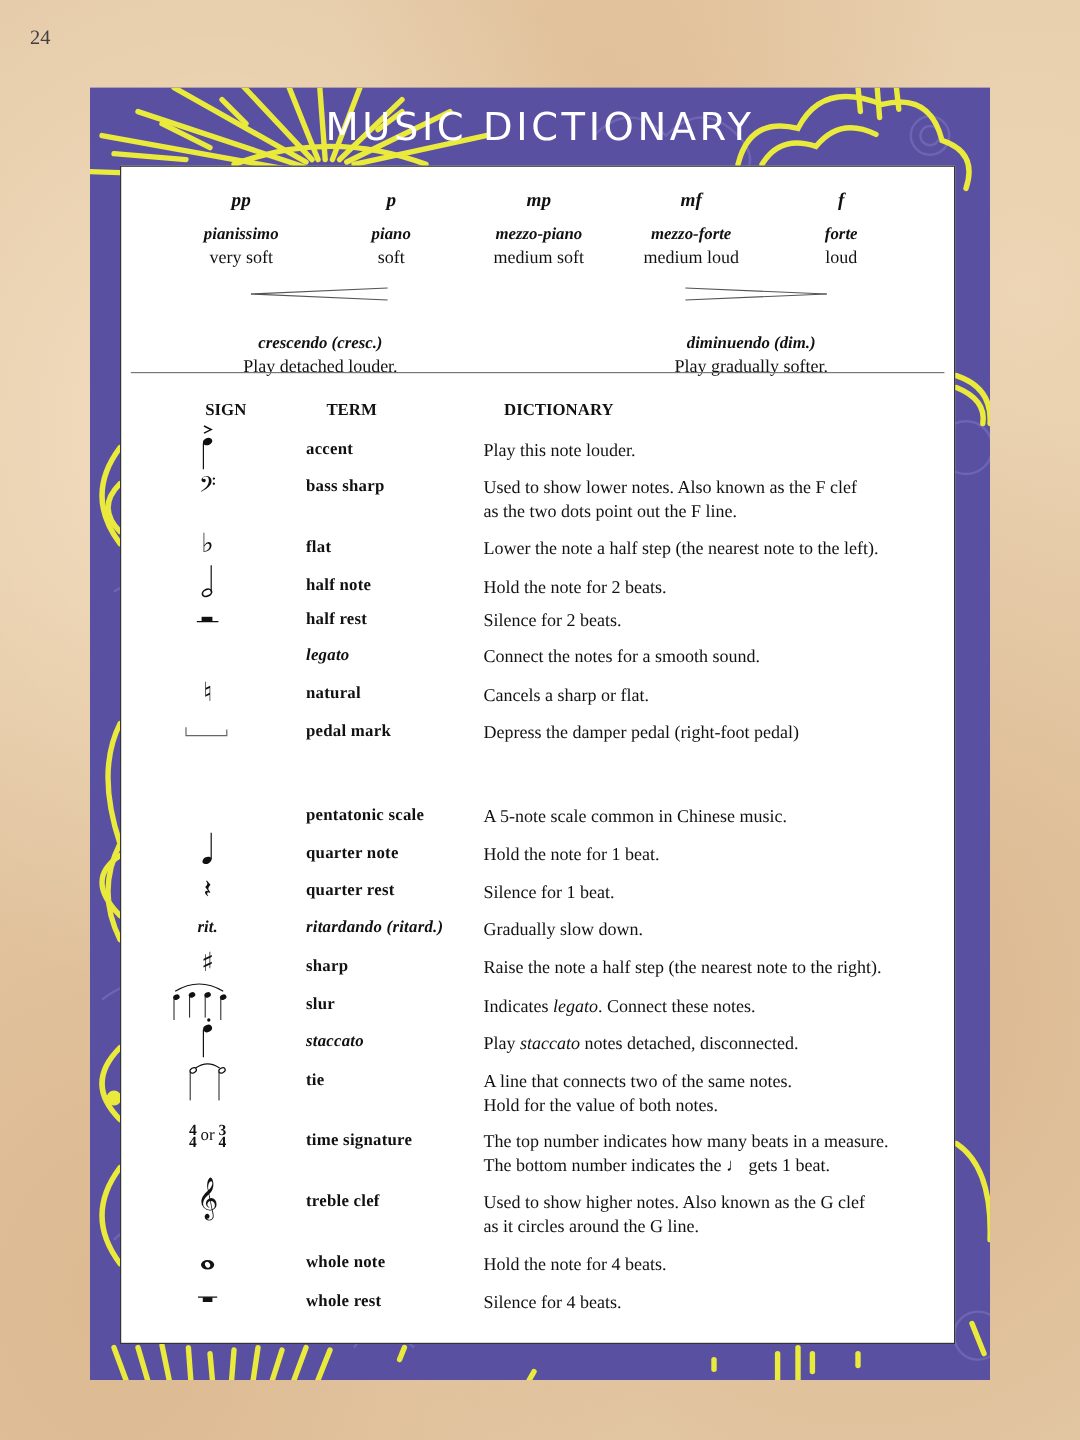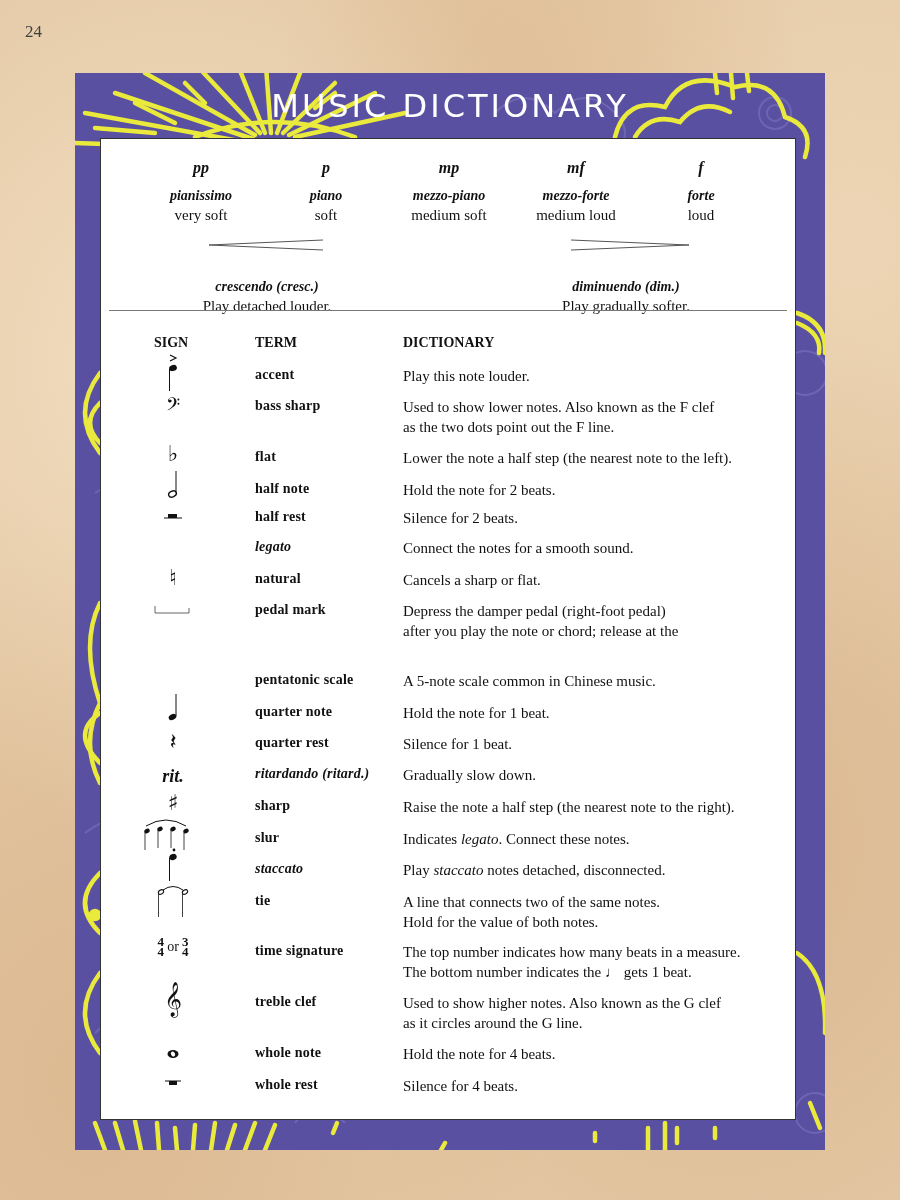--- a/index.html
+++ b/index.html
@@ -42,21 +42,21 @@
     .dyn-meaning { font-size: 15px; margin-top: 3px; }
     .hairpin { position: absolute; top: 100px; }
     .hairpin-block { position: absolute; top: 114px; text-align: center; width: 200px; transform: translateX(-50%); margin-top: 26px; }
     .hairpin-term { font-style: italic; font-weight: bold; font-size: 14px; }
     .hairpin-desc { font-size: 15px; margin-top: 3px; }
     .divider {
       position: absolute; left: 8px; right: 8px; top: 171px; height: 1px; background: #777;
     }
     .table { position: absolute; left: 0; top: 196px; width: 100%; }
     .thead { position: absolute; top: 0; left: 0; width: 100%; font-weight: bold; font-size: 14px; }
-    .th { position: absolute; top: 0; }
+    .th { position: absolute; top: 0; margin-left: 17px; }
     .row { position: absolute; left: 0; width: 100%; }
     .sign { position: absolute; left: 42px; width: 60px; text-align: center; }
     .term { position: absolute; left: 154px; font-weight: bold; font-size: 14px; letter-spacing: 0.2px; }
     .term.italic { font-style: italic; }
     .def { position: absolute; left: 302px; font-size: 15px; line-height: 19.5px; width: 380px; }
     .def em { font-style: italic; }
     .sym { font-family: "DejaVu Serif", serif; font-size: 22px; line-height: 1; }
   </style>
 </head>
 <body>
@@ -250,21 +250,20 @@
       <div class="def"><span>Cancels a sharp or flat.</span></div>
     </div>
 
     <div class="row" style="top:267px">
       <svg class="sign" style="top:2px;left:52px" width="40" height="12">
         <polyline points="2,2 2,9 36,9 36,4" fill="none" stroke="#666" stroke-width="1"></polyline>
       </svg>
       <span class="term">pedal mark</span>
       <div class="def">
         <div>Depress the damper pedal (right-foot pedal)</div>
-        <div>after you play the note or chord; release at the</div>
       </div>
     </div>
 
     <div class="row" style="top:337px">
       <span class="term">pentatonic scale</span>
       <div class="def"><span>A 5-note scale common in Chinese music.</span></div>
     </div>
 
     <div class="row" style="top:369px">
       <svg class="sign" style="top:-12px;left:62px" width="20" height="32">
@@ -275,21 +274,21 @@
       <div class="def"><span>Hold the note for 1 beat.</span></div>
     </div>
 
     <div class="row" style="top:400px">
       <span class="sign sym" style="top:-4px">𝄽</span>
       <span class="term">quarter rest</span>
       <div class="def"><span>Silence for 1 beat.</span></div>
     </div>
 
     <div class="row" style="top:431px">
-      <span class="sign" style="font-style:italic;font-weight:bold;font-size:18px;">rit.</span>
+      <span class="sign" style="font-style:italic;font-weight:bold;font-size:14px;">rit.</span>
       <span class="term italic">ritardando (ritard.)</span>
       <div class="def"><span>Gradually slow down.</span></div>
     </div>
 
     <div class="row" style="top:463px">
       <span class="sign sym" style="top:-6px">♯</span>
       <span class="term">sharp</span>
       <div class="def"><span>Raise the note a half step (the nearest note to the right).</span></div>
     </div>
 

